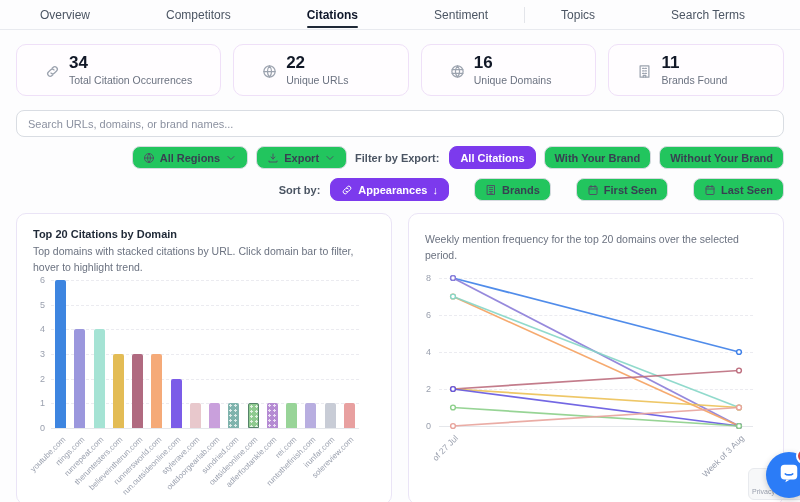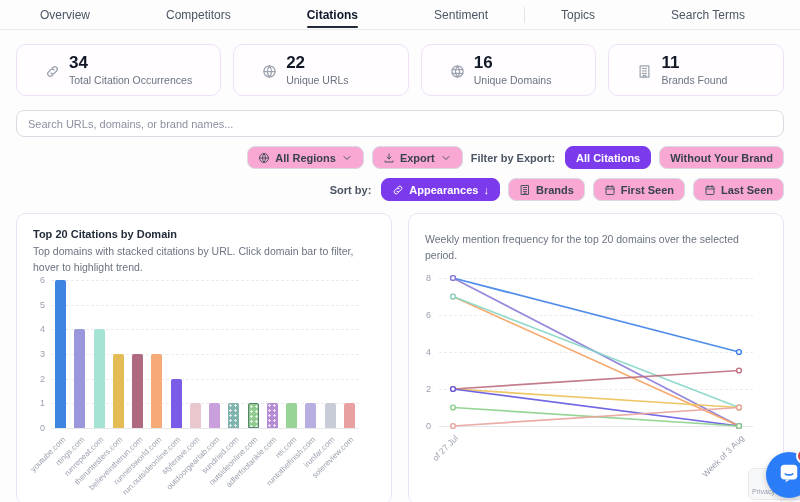--- a/index.html
+++ b/index.html
@@ -29,21 +29,21 @@
   .search-wrap { margin:14px 16px 0; }
   .search-input { width:100%; height:27px; border:1px solid #d9dde3; border-radius:8px;
     padding:0 11px; font-size:11px; color:#374151; outline:none; background:#fff;
     font-family:"Liberation Sans", sans-serif; }
   .search-input::placeholder { color:#8b91a0; }
   
   .toolbar-row { display:flex; justify-content:flex-end; align-items:center;
     gap:8px; margin:9px 16px 0; }
   .toolbar-label { font-size:11px; color:#4b5563; font-weight:bold; margin-right:2px; }
   .btn { display:inline-flex; align-items:center; gap:5px; border:1px solid #d7dae0;
-    background:#f9a8d4; color:#374151; border-radius:8px; padding:0 10px; height:23px;
+    background:#22c55e; color:#374151; border-radius:8px; padding:0 10px; height:23px;
     font-size:11px; font-weight:bold; cursor:pointer; white-space:nowrap;
     font-family:"Liberation Sans", sans-serif; }
   .btn .ic { display:flex; color:#4b5563; }
   .btn.primary { background:#7c3aed; border-color:#7c3aed; color:#fff; }
   .btn.primary .ic { color:#fff; }
   
   .charts { display:flex; gap:16px; margin:12px 16px 0; }
   .chart-card { width:376px; height:292px; border:1px solid #eae4f6; background:#fff;
     border-radius:10px; padding:14px 16px; position:relative; overflow:hidden; }
   .chart-title { font-size:11px; font-weight:bold; color:#1f2937; }
@@ -163,28 +163,31 @@
           <path d="M6 9l6 6 6-6"></path>
         </svg>
       </span>
   </button>
   <span class="toolbar-label">Filter by Export:</span>
   <span id="brand-filters" style="display:inline-flex; gap:8px;">
       <button class="btn primary">
         <span>All Citations</span>
       </button>
       <button class="btn">
+        <span>With Your Brand</span>
+      </button>
+      <button class="btn">
         <span>Without Your Brand</span>
       </button>
     </span>
 </div>
 
 <div class="toolbar-row">
   <span class="toolbar-label">Sort by:</span>
-  <span id="sort-buttons" style="display:inline-flex; gap:8px;">
+  <span id="sort-buttons" style="display:inline-flex; gap:25px;">
       <button class="btn primary">
         <span class="ic" style="display: flex;">
           <svg width="12" height="12" viewBox="0 0 24 24" fill="none" stroke="currentColor" stroke-width="2" stroke-linecap="round" stroke-linejoin="round">
             <path d="M9.5 14.5a4 4 0 0 0 5.7 0l3.3-3.3a4 4 0 1 0-5.7-5.7l-1.4 1.4"></path>
             <path d="M14.5 9.5a4 4 0 0 0-5.7 0l-3.3 3.3a4 4 0 1 0 5.7 5.7l1.4-1.4"></path>
           </svg>
         </span>
         <span>Appearances</span>
         <span>↓</span>
       </button>

